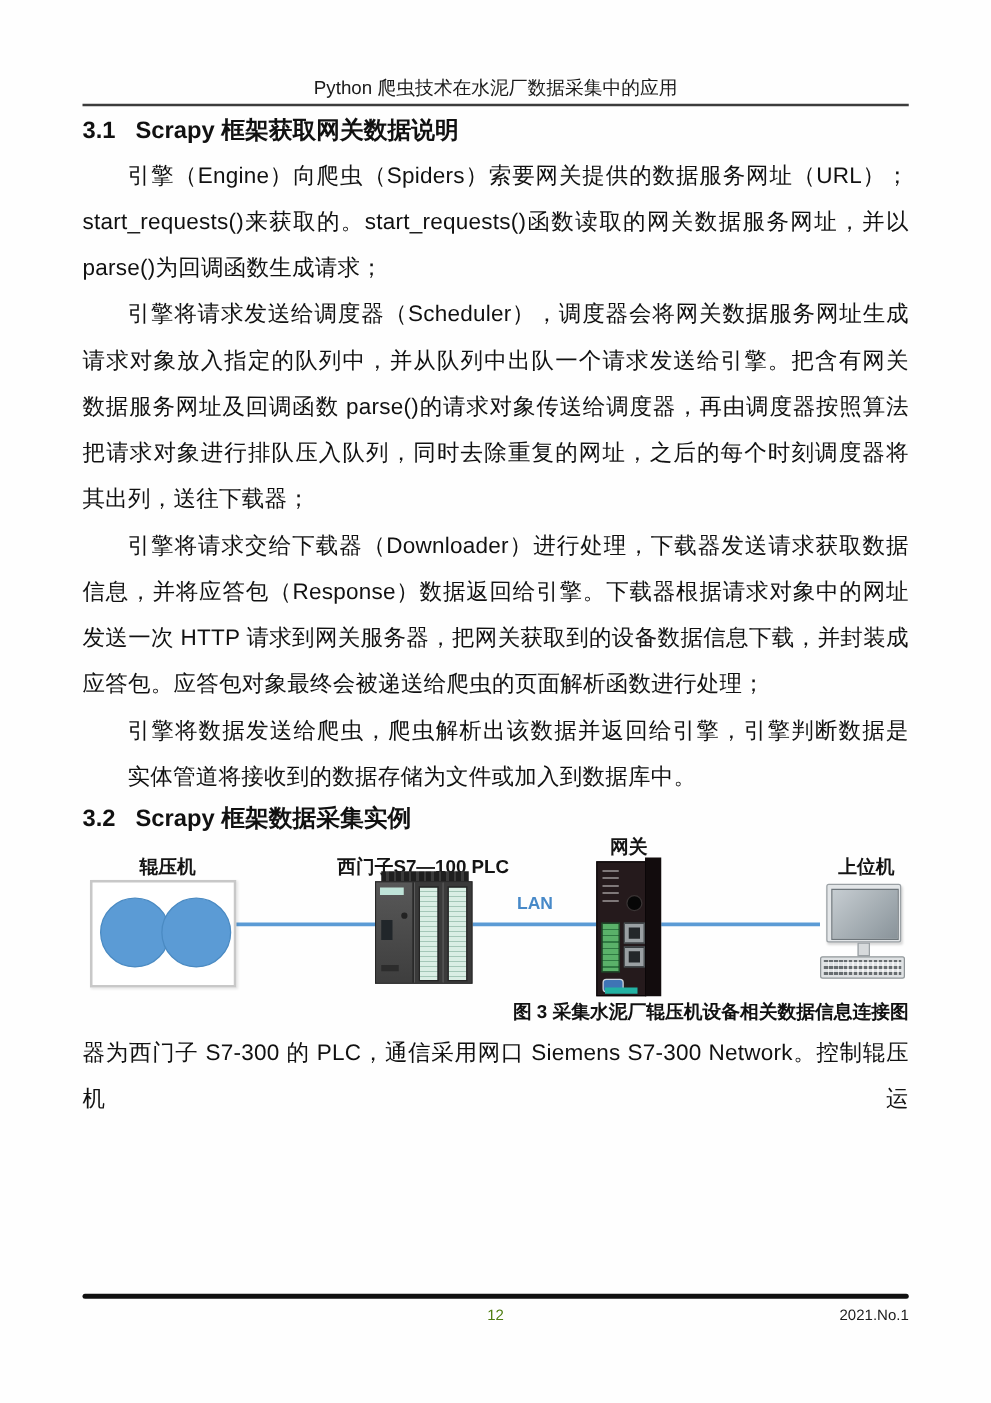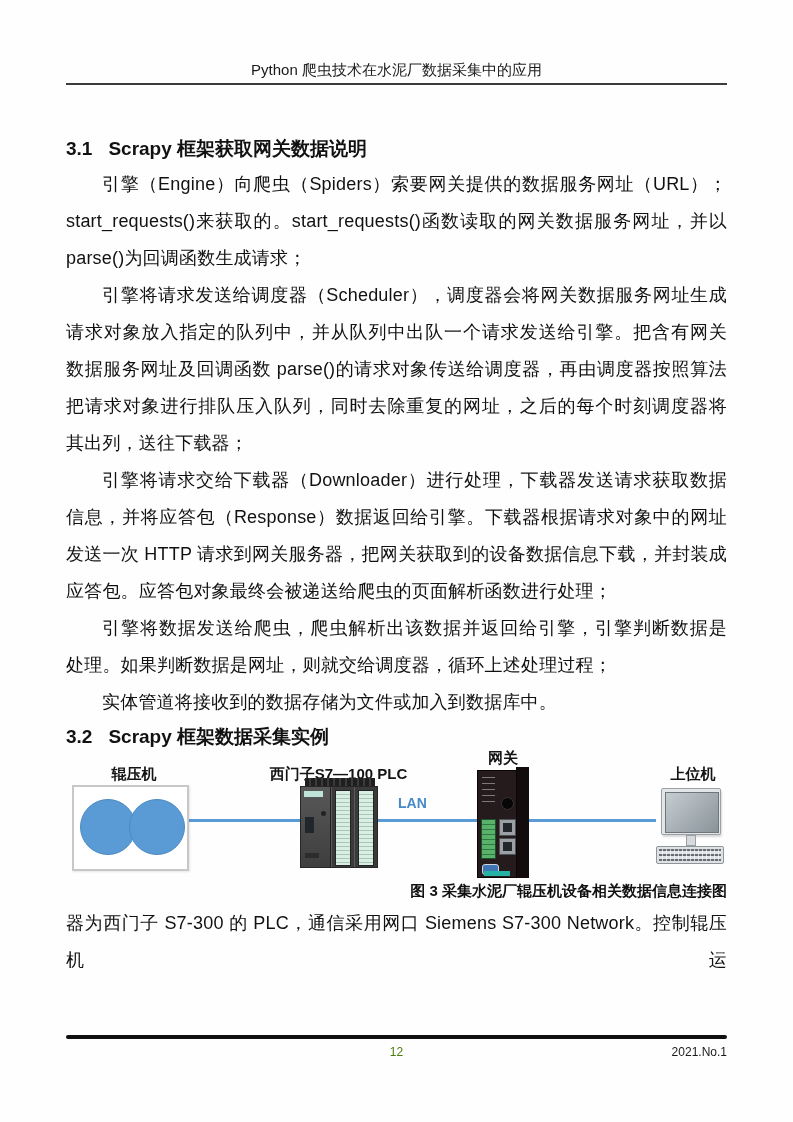--- a/index.html
+++ b/index.html
@@ -12,40 +12,40 @@
   
   .hdr-title {
     position:absolute; top:61px; left:66px; width:661px;
     text-align:center; font-size:15px; color:#1a1a1a;
   }
   .hdr-rule {
     position:absolute; top:83px; left:66px; width:661px; height:2px;
     background:#3c3c3c;
   }
   
-  #main { position:absolute; top:88px; left:66px; width:661px;margin-top:44px; }
+  #main { position:absolute; top:88px; left:66px; width:661px; }
   .sec-h { line-height:34px; font-size:19px; font-weight:bold; white-space:nowrap; }
   .sec-h.second { line-height:32px; }
   .sec-num { margin-right:16px; }
   .bline {
     font-size:18px; line-height:37px; white-space:nowrap;
     letter-spacing:.2px;
   }
   .bline.just { white-space:normal; text-align:justify; text-align-last:justify; }
   .bline.ind { text-indent:36px; }
   
   .diagram { position:relative; height:124px; }
   .dev-label { position:absolute; top:12px; font-size:15px; font-weight:bold; text-align:center; color:#141414; }
   .lbl-roller { left:18px;  width:100px; }
   .lbl-plc    { left:195px; width:155px; }
   .lbl-gw     { left:397px; width:80px; top:-4px; }
   .lbl-host   { left:577px; width:100px; }
   .link { position:absolute; top:66px; height:3px; background:#5b9bd5; }
   .l1 { left:119px; width:115px; } .l2 { left:312px; width:99px; } .l3 { left:463px; width:127px; }
-  .lan-label { position:absolute; left:332px; top:42px; width:60px; text-align:left;
+  .lan-label { position:absolute; left:332px; top:42px; width:60px; text-align:center;
                font-size:14px; font-weight:600; color:#4789c8; }
   
   .roller-box { position:absolute; left:6px; top:32px; width:113px; height:82px;
                 background:#fff; border:2px solid #c8c8c8; box-shadow:1px 1px 2px rgba(0,0,0,.10); }
   .roller { position:absolute; top:12px; width:54px; height:54px; border-radius:50%;
             background:#5b9bd5; border:1px solid #4a8ac2; }
   .r1 { left:6px; } .r2 { left:55px; }
   
   .plc { position:absolute; left:234px; top:25px; width:78px; height:90px; }
   .plc-top { position:absolute; top:0; left:5px; right:3px; height:10px;
@@ -123,21 +123,20 @@
   <div class="bline just">数据服务网址及回调函数 parse()的请求对象传送给调度器，再由调度器按照算法</div>
   <div class="bline just">把请求对象进行排队压入队列，同时去除重复的网址，之后的每个时刻调度器将</div>
   <div class="bline">其出列，送往下载器；</div>
 
   <div class="bline just ind">引擎将请求交给下载器（Downloader）进行处理，下载器发送请求获取数据</div>
   <div class="bline just">信息，并将应答包（Response）数据返回给引擎。下载器根据请求对象中的网址</div>
   <div class="bline just">发送一次 HTTP 请求到网关服务器，把网关获取到的设备数据信息下载，并封装成</div>
   <div class="bline">应答包。应答包对象最终会被递送给爬虫的页面解析函数进行处理；</div>
 
   <div class="bline just ind">引擎将数据发送给爬虫，爬虫解析出该数据并返回给引擎，引擎判断数据是</div>
-  <div class="bline">处理。如果判断数据是网址，则就交给调度器，循环上述处理过程；</div>
 
   <div class="bline ind">实体管道将接收到的数据存储为文件或加入到数据库中。</div>
 
   <div class="sec-h second">
     <span class="sec-num">3.2</span><span>Scrapy 框架数据采集实例</span>
   </div>
 
   <div class="diagram">
     <div class="dev-label lbl-roller">辊压机</div>
     <div class="dev-label lbl-plc">西门子S7—100 PLC</div>

